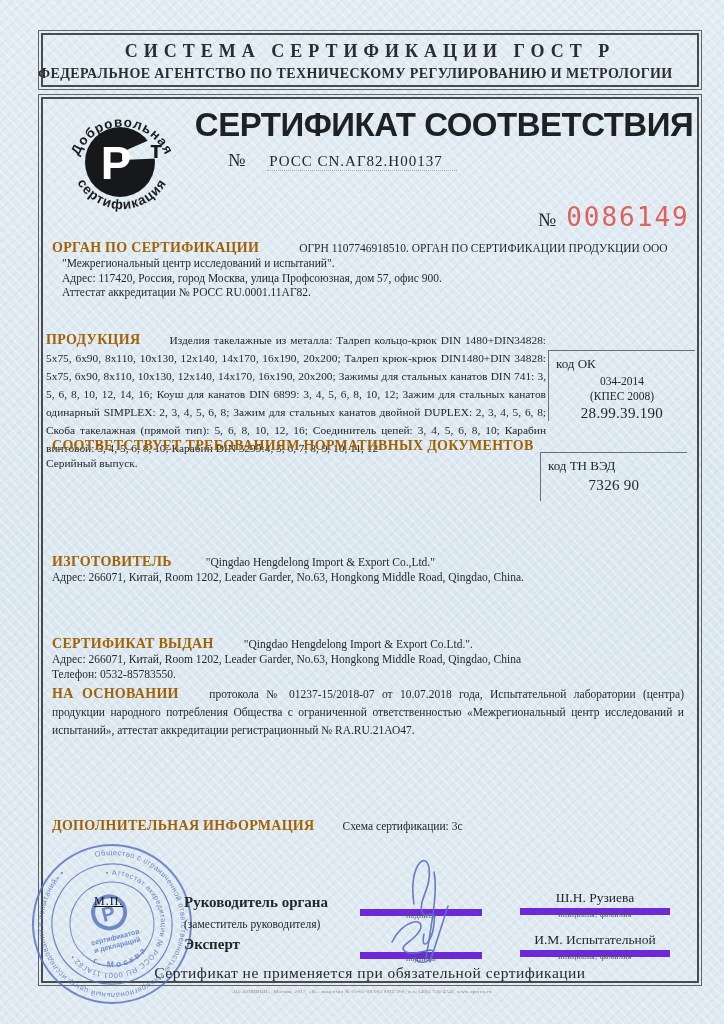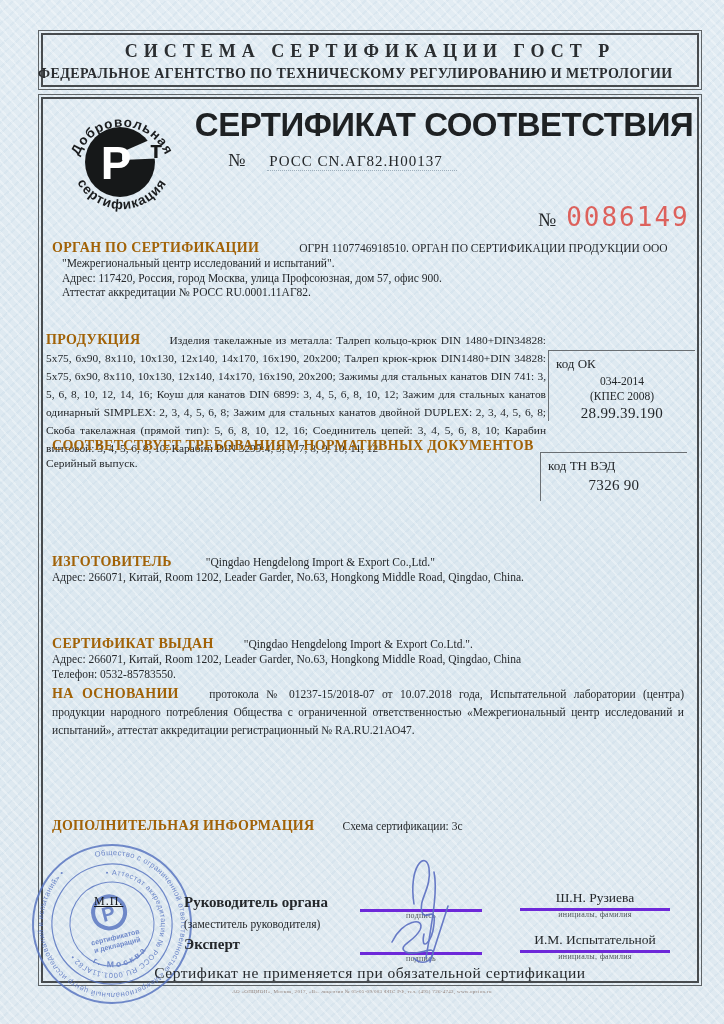--- a/index.html
+++ b/index.html
@@ -47,21 +47,21 @@
   .just{text-align:justify;}
   .prod-t{font-size:11.4px;line-height:14.3px;}
 
   .codebox{border-top:1px solid #6a6f73;border-left:1px solid #6a6f73;}
   .code-label{font-size:13px;padding:5px 0 0 7px;}
   .code-line{text-align:center;font-size:11.5px;margin-top:3px;}
   .code-value{text-align:center;font-size:15px;margin-top:3px;letter-spacing:.3px;}
 
   .sig-label{font-size:15px;font-weight:bold;}
   .sig-sub{font-size:11.5px;}
-  .sig-line{border-bottom:3px solid #6d28d9;}
+  .sig-line{border-bottom:7px solid #6d28d9;}
   .cap{font-size:8px;color:#4d5357;text-align:center;letter-spacing:.3px;}
   .sig-name{font-size:13.5px;text-align:center;}
   .mp{font-size:12px;letter-spacing:1px;color:#17191b;text-decoration:underline;}
 
   .foot-note{width:100%;text-align:center;font-size:15.5px;letter-spacing:.5px;color:#26292c;}
   .print-info{position:absolute;top:989px;left:0;width:724px;text-align:center;
               font-size:5px;letter-spacing:.3px;color:#93837c;}
   svg text{font-family:"Liberation Sans", sans-serif;}
 </style>
 </head>

